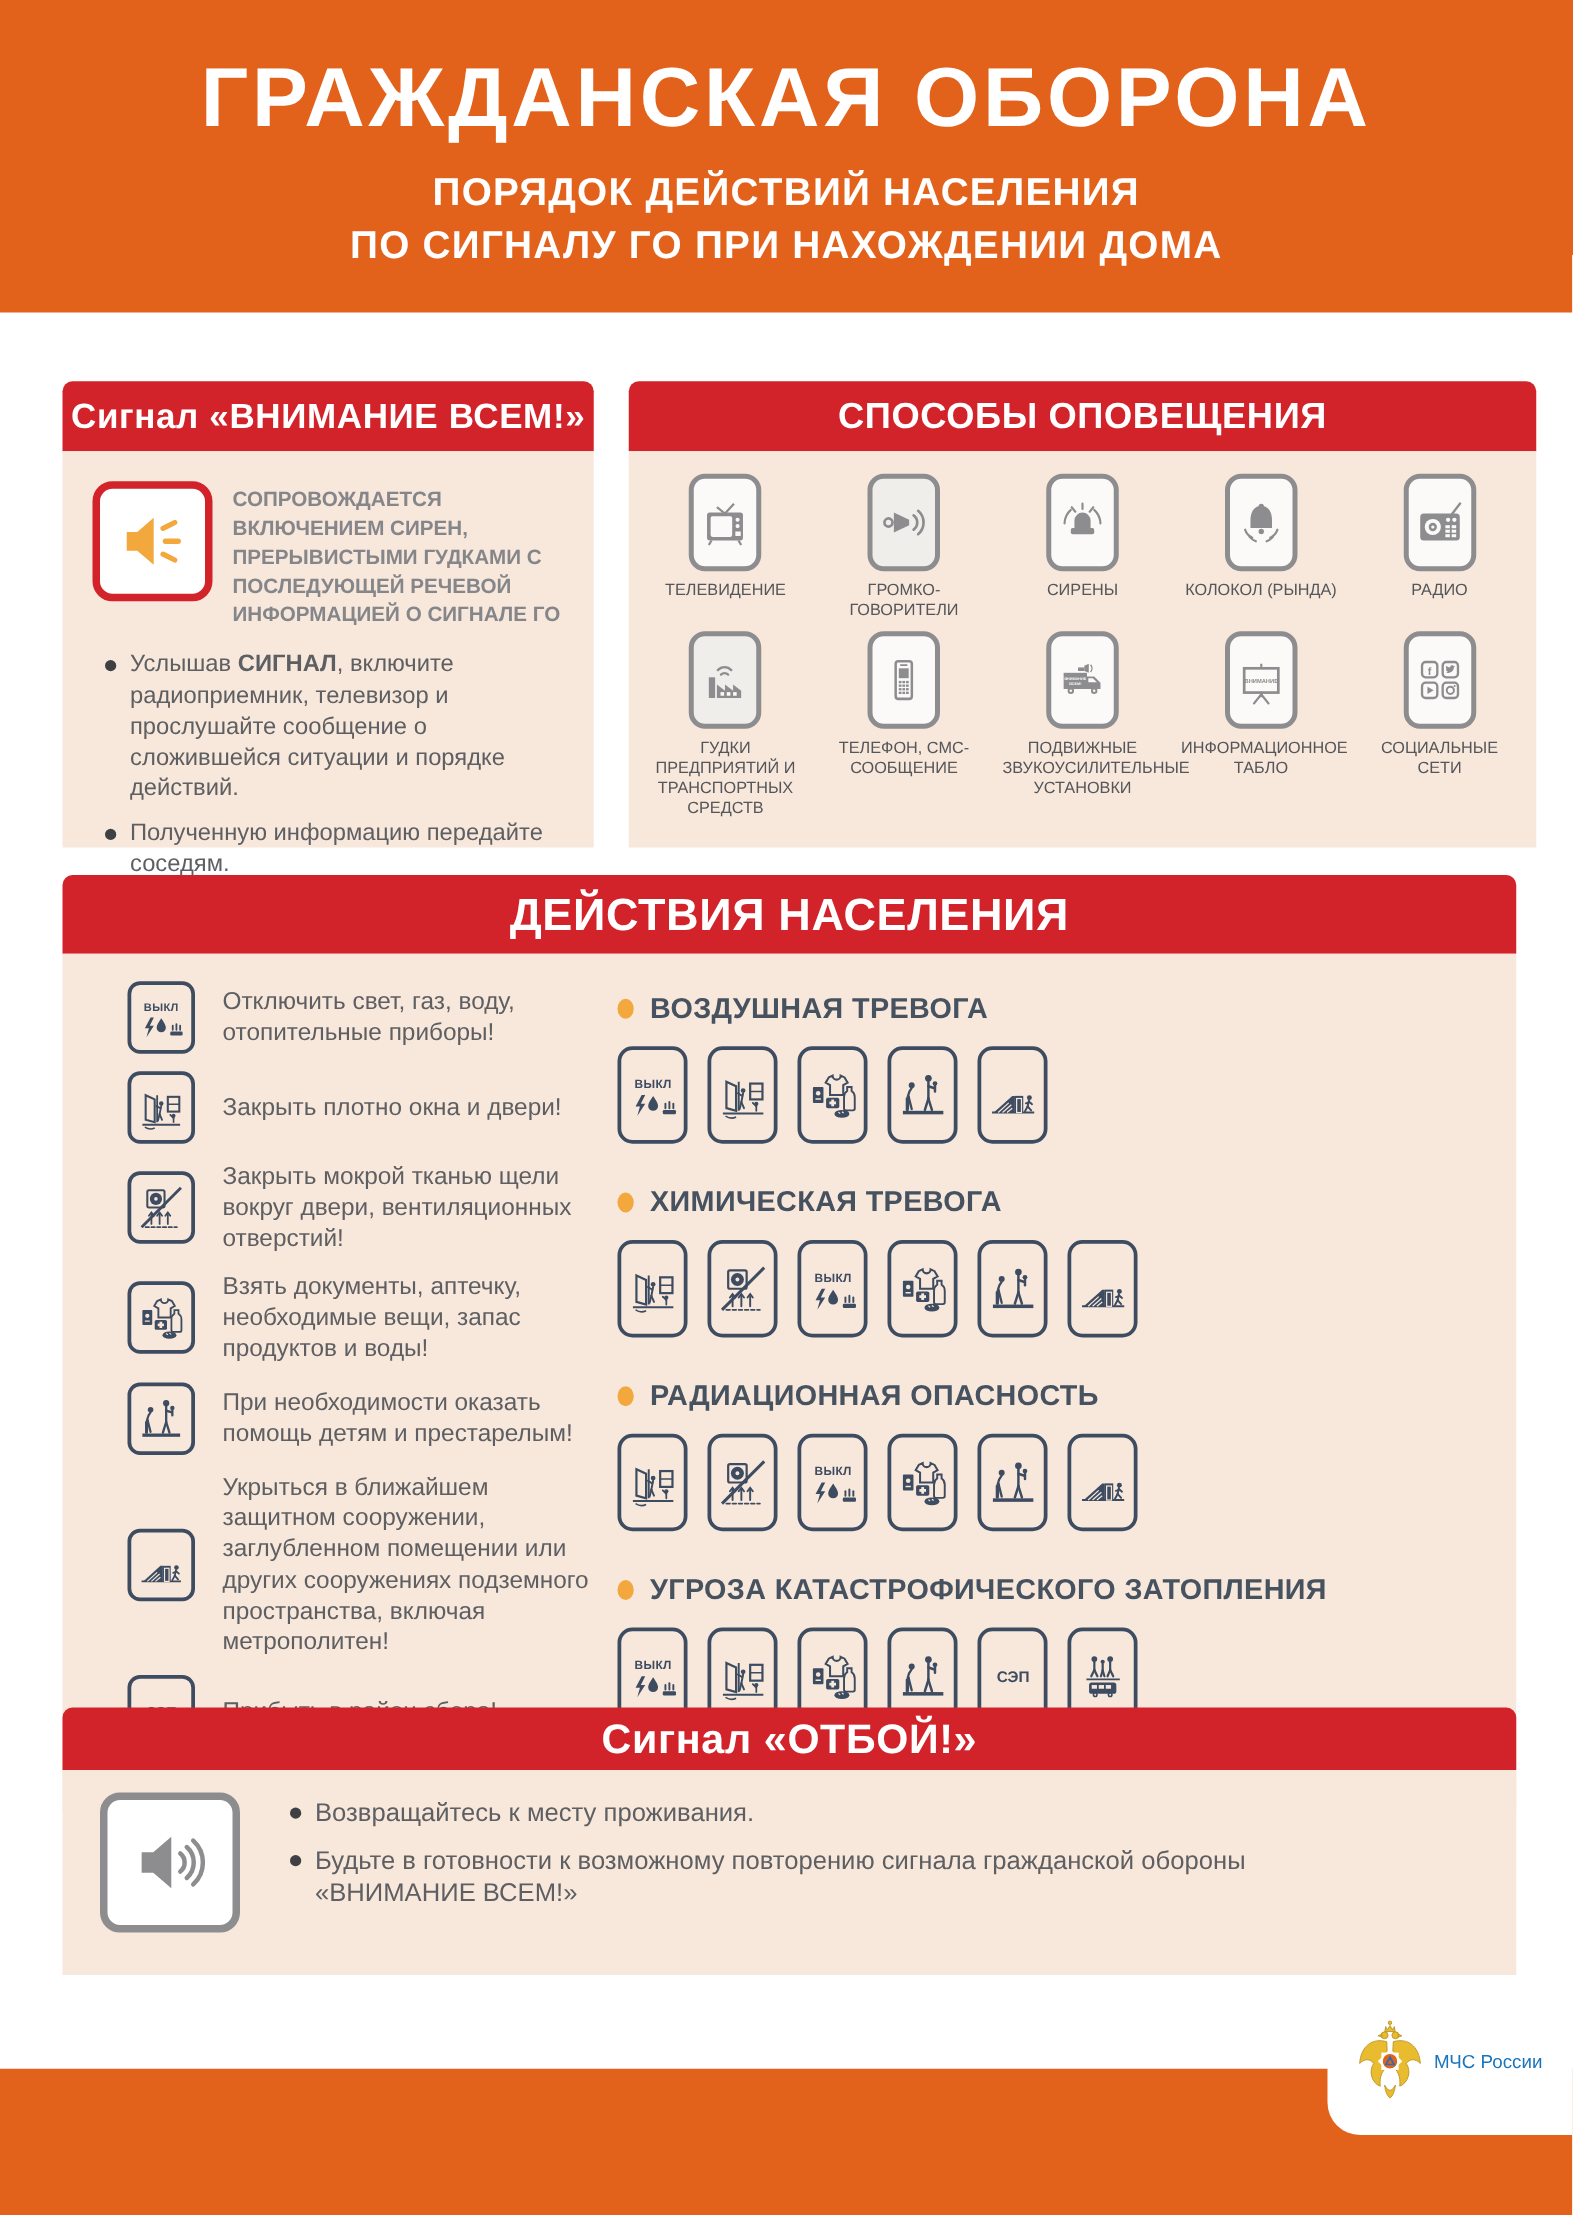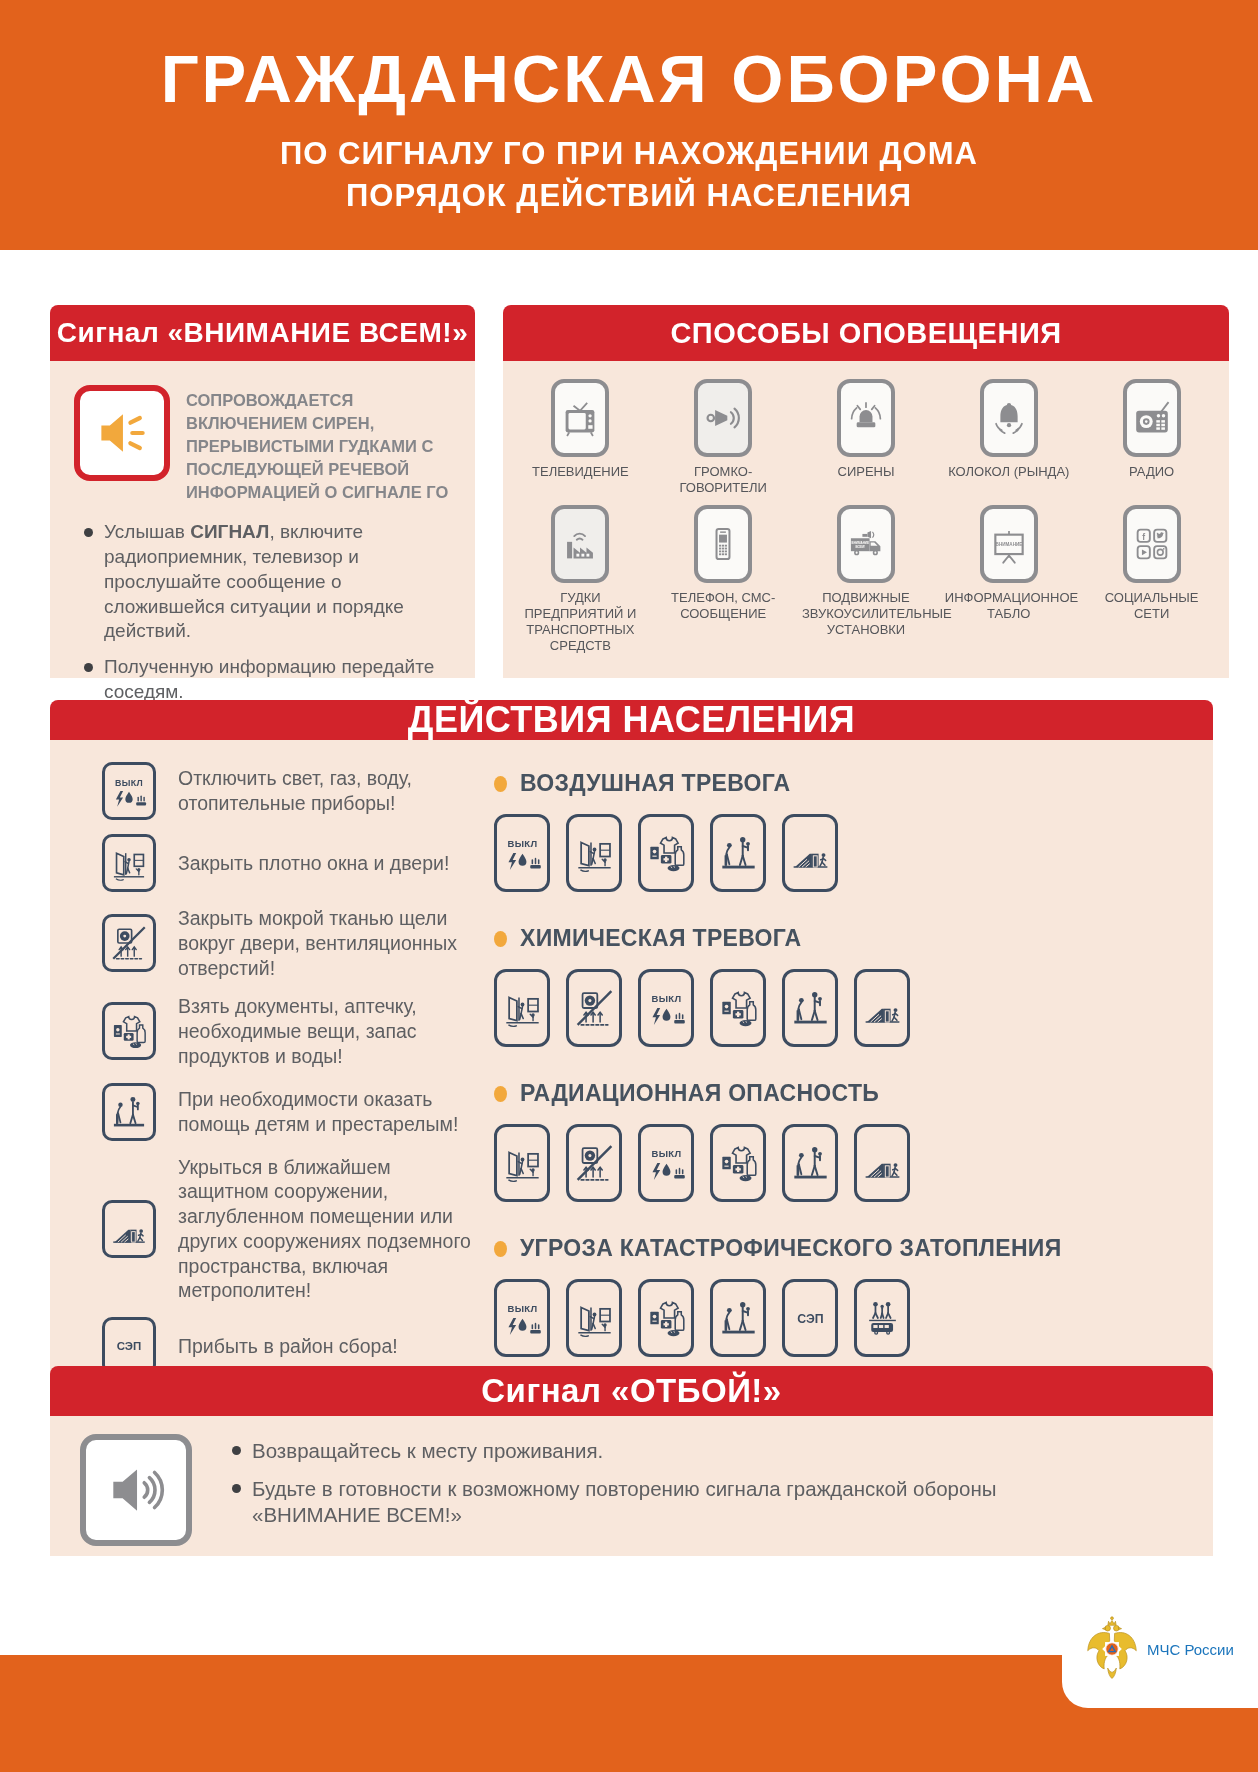--- a/index.html
+++ b/index.html
@@ -48,21 +48,21 @@
   .notif-card{width:58px;height:78px;border:4px solid var(--notification-gray);border-radius:13px;
               background:#FBFAF8;display:flex;align-items:center;justify-content:center;
               color:var(--notification-gray);box-sizing:border-box;}
   .notif-item:nth-child(2) .notif-card,.notif-item:nth-child(6) .notif-card{background:#F0EEEB;}
   .notif-card svg{width:46px;height:46px;}
   .notif-label{margin-top:7px;font-size:13px;color:var(--label-gray);text-align:center;
                line-height:1.25;max-width:128px;}
 
   
   .panel-actions{position:absolute;left:50px;top:700px;width:1163px;}
-  .panel-actions .red-head{height:40px;font-size:36px;}
+  .panel-actions .red-head{height:63px;font-size:36px;}
   .panel-actions .pink-body{height:687px;box-sizing:border-box;display:grid;
                             grid-template-columns:392px 1fr;padding:22px 14px 0 52px;}
   .action-list{display:flex;flex-direction:column;gap:14px;}
   .action-item{display:flex;gap:22px;align-items:center;}
   .action-card{width:54px;height:58px;flex:none;border:3.5px solid var(--icon-slate);border-radius:10px;
                color:var(--icon-slate);display:flex;align-items:center;justify-content:center;
                box-sizing:border-box;}
   .action-card svg{width:42px;height:44px;}
   .action-text{font-size:19.5px;color:var(--text-gray);line-height:1.27;max-width:300px;}
   .alarm-col{padding-top:8px;}
@@ -72,21 +72,21 @@
   .alarm-label{font-size:23px;font-weight:bold;color:#46525F;letter-spacing:0.3px;}
   .alarm-row{display:flex;gap:16px;}
   .alarm-card{width:56px;height:78px;border:3.5px solid var(--icon-slate);border-radius:12px;
               color:var(--icon-slate);display:flex;align-items:center;justify-content:center;
               box-sizing:border-box;}
   .alarm-card svg{width:45px;height:58px;}
 
   
   .panel-allclear{position:absolute;left:50px;top:1366px;width:1163px;}
   .panel-allclear .red-head{height:50px;font-size:33px;}
-  .panel-allclear .pink-body{height:140px;box-sizing:border-box;display:flex;gap:30px;
+  .panel-allclear .pink-body{height:164px;box-sizing:border-box;display:flex;gap:30px;
                              padding:14px 20px 0 30px;}
   .speaker-card-gray{width:112px;height:112px;flex:none;background:#fff;border:6px solid var(--notification-gray);
                 border-radius:16px;display:flex;align-items:center;justify-content:center;
                 box-sizing:border-box;color:var(--notification-gray);margin-top:4px;}
   .speaker-card-gray svg{width:66px;height:66px;}
   .panel-allclear .bullets{margin-top:8px;}
   .panel-allclear .bullets li{font-size:20.5px;max-width:780px;}
 
   
   .band-bottom{position:absolute;left:0;bottom:0;width:100%;height:117px;background:var(--orange);}
@@ -376,22 +376,22 @@
         <circle cx="40" cy="53" r="1.1" fill="#F8E7DB"></circle>
   </symbol>
 </defs>
 </svg>
 
 <div class="poster">
 
   <header class="band-top">
     <h1 class="main-title">ГРАЖДАНСКАЯ ОБОРОНА</h1>
     <div class="subtitle">
+      <div>ПОРЯДОК ДЕЙСТВИЙ НАСЕЛЕНИЯ</div>
       <div>ПО СИГНАЛУ ГО ПРИ НАХОЖДЕНИИ ДОМА</div>
-      <div>ПОРЯДОК ДЕЙСТВИЙ НАСЕЛЕНИЯ</div>
     </div>
   </header>
 
   <section class="panel-attention">
     <div class="red-head">Сигнал «ВНИМАНИЕ ВСЕМ!»</div>
     <div class="pink-body">
       <div class="attention-top">
         <div class="speaker-card">
           <svg>
               <use href="#sym-speaker"></use>

